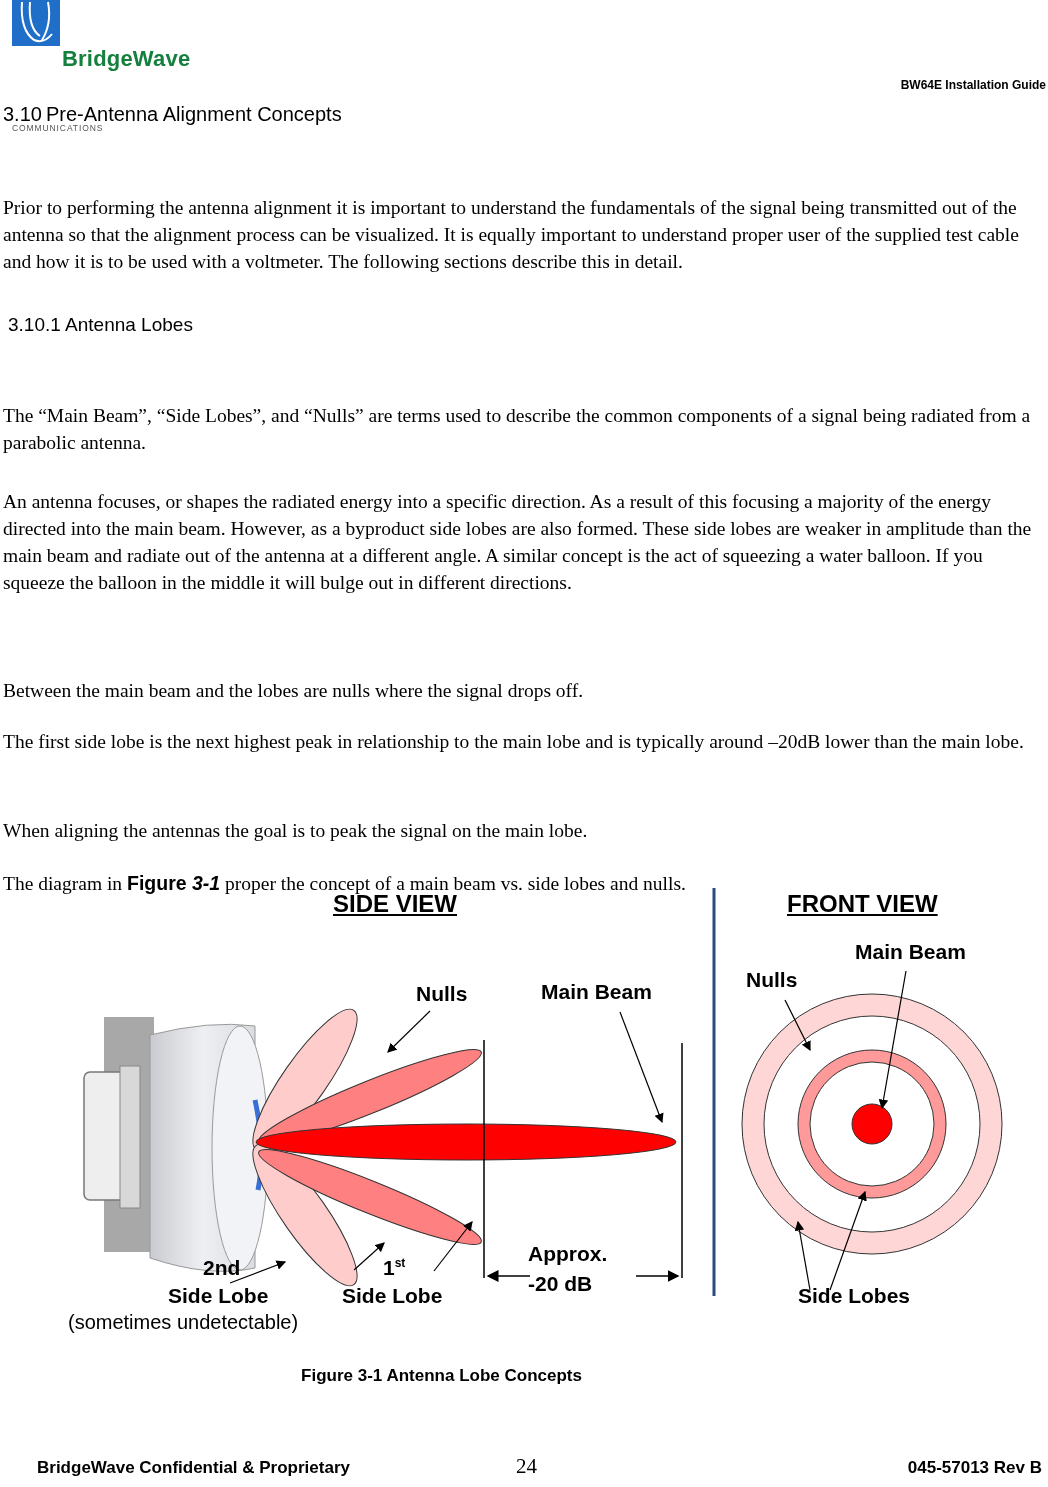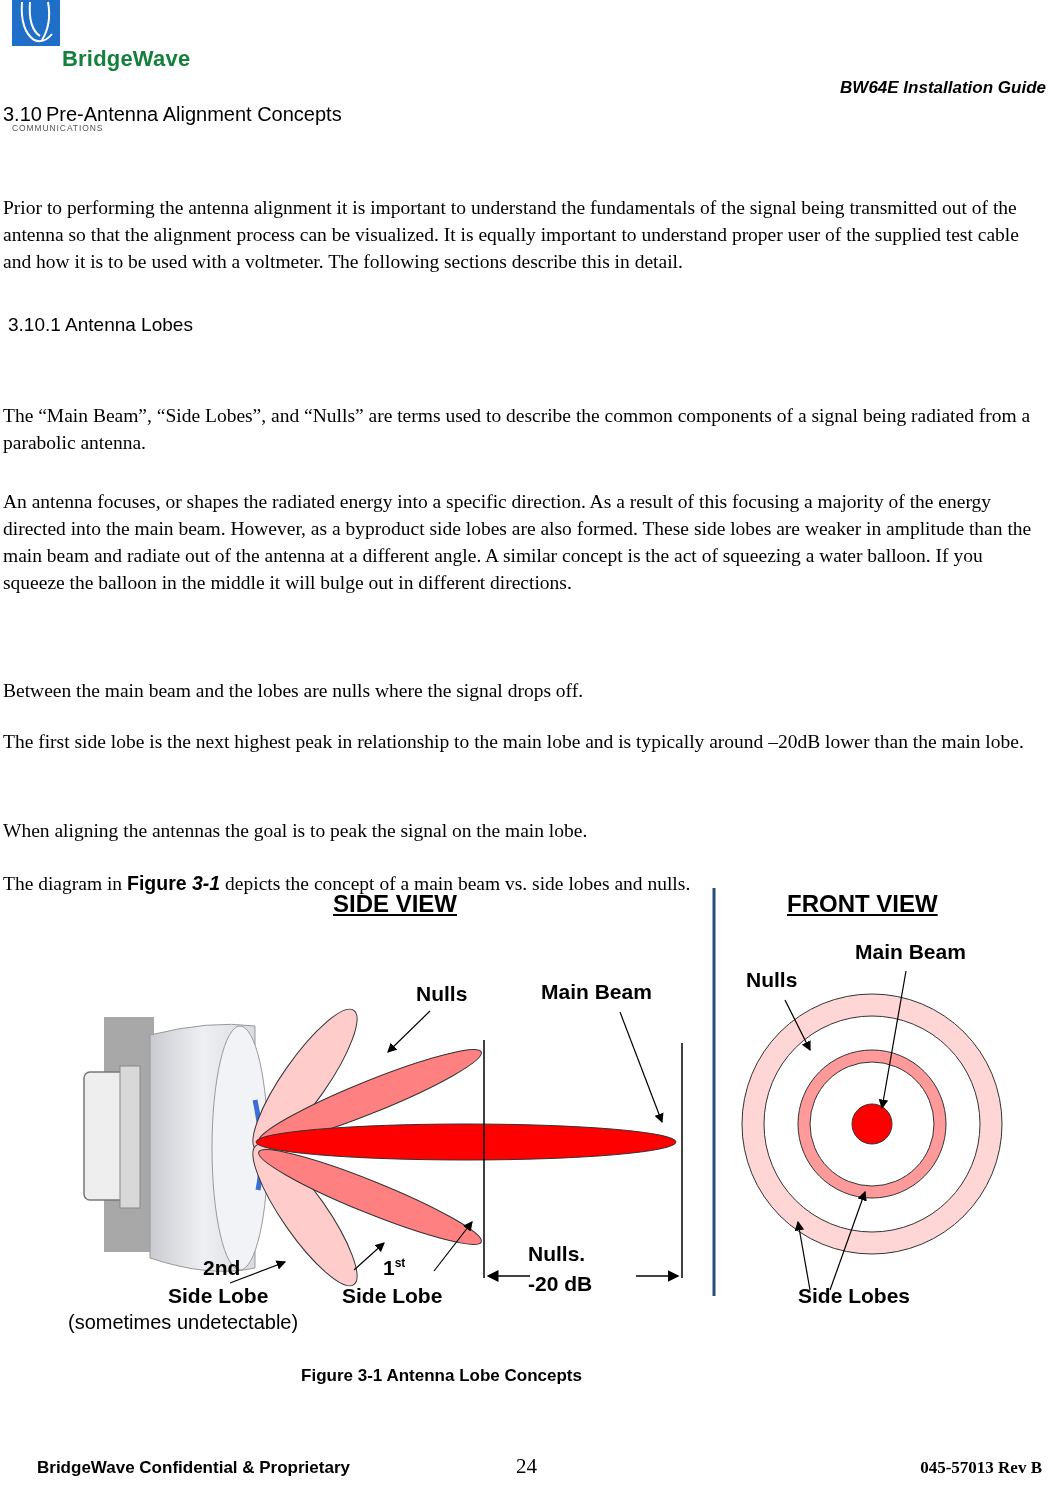--- a/index.html
+++ b/index.html
@@ -4,32 +4,32 @@
   <style>
     html, body { margin: 0; padding: 0; background: #ffffff; }
     body { width: 1048px; height: 1487px; position: relative; overflow: hidden; color: #000; }
     .serif { font-family: "Liberation Serif", "DejaVu Serif", serif; }
     .sans { font-family: "Liberation Sans", "DejaVu Sans", sans-serif; }
     .abs { position: absolute; }
 
     .logo-box { left: 12px; top: 0; width: 48px; height: 46px; background: #1f6fc9; }
     .logo-name { left: 62px; top: 46px; font-size: 22px; font-weight: bold; color: #15803d; letter-spacing: 0.2px; }
     .logo-sub { left: 12px; top: 75px; font-size: 8.5px; color: #555; letter-spacing: 0.9px; margin-top: 48px; }
-    .header-title { right: 2px; top: 78px; font-size: 17px; font-weight: bold; font-style: italic; }
+    .header-title { right: 2px; top: 78px; font-size: 12px; font-weight: bold; }
 
     .h2 { left: 3px; top: 103px; font-size: 20px; text-align: right; }
     .h3 { left: 8px; top: 314px; font-size: 19px; }
     .para { left: 3px; width: 1045px; font-size: 19.5px; line-height: 27px; margin-top: 36px; }
 
     .figure { left: 60px; top: 880px; width: 960px; height: 460px; }
     .caption { left: 0; width: 883px; top: 1366px; text-align: center; font-size: 17px; font-weight: bold; }
 
     .footer-left { left: 37px; top: 1458px; font-size: 17px; font-weight: bold; }
     .footer-page { left: 516px; top: 1454px; font-size: 21px; }
-    .footer-right { right: 6px; top: 1458px; font-size: 17px; font-weight: bold; font-family: Liberation Serif, serif; }
+    .footer-right { right: 6px; top: 1458px; font-size: 17px; font-weight: bold; }
   </style>
 </head>
 <body>
 
 <div class="abs logo-box">
   <svg width="48" height="46" viewBox="0 0 48 46">
     <path d="M10 2 Q8 30 22 40 Q32 44 40 34" stroke="#fff" stroke-width="2" fill="none"></path>
     <path d="M18 2 Q16 28 28 36" stroke="#fff" stroke-width="2" fill="none"></path>
     <path d="M36 2 Q40 24 30 40" stroke="#fff" stroke-width="2" fill="none"></path>
   </svg>
@@ -45,21 +45,21 @@
 <div class="abs para serif" style="top:158px">Prior to performing the antenna alignment it is important to understand the fundamentals of the signal being transmitted out of the antenna so that the alignment process can be visualized. It is equally important to understand proper user of the supplied test cable and how it is to be used with a voltmeter. The following sections describe this in detail.</div>
 
 <div class="abs h3 sans">3.10.1 Antenna Lobes</div>
 
 <div class="abs para serif" style="top:366px">The “Main Beam”, “Side Lobes”, and “Nulls” are terms used to describe the common components of a signal being radiated from a parabolic antenna.</div>
 <div class="abs para serif" style="top:452px">An antenna focuses, or shapes the radiated energy into a specific direction. As a result of this focusing a majority of the energy directed into the main beam. However, as a byproduct side lobes are also formed. These side lobes are weaker in amplitude than the main beam and radiate out of the antenna at a different angle. A similar concept is the act of squeezing a water balloon. If you squeeze the balloon in the middle it will bulge out in different directions.</div>
 <div class="abs para serif" style="top:641px">Between the main beam and the lobes are nulls where the signal drops off.</div>
 <div class="abs para serif" style="top:692px">The first side lobe is the next highest peak in relationship to the main lobe and is typically around –20dB lower than the main lobe.</div>
 <div class="abs para serif" style="top:781px">When aligning the antennas the goal is to peak the signal on the main lobe.</div>
 <div class="abs para serif" style="top:834px">
-  <span>The diagram in </span><b class="sans">Figure </b><b class="sans" style="font-style:italic">3-1</b><span> depicts the concept of a main beam vs. side lobes and nulls.</span>
+  <span>The diagram in </span><b class="sans">Figure </b><b class="sans" style="font-style:italic">3-1</b><span> proper the concept of a main beam vs. side lobes and nulls.</span>
 </div>
 
 <div class="abs figure">
   <svg width="960" height="460" viewBox="60 880 960 460" style="position:absolute;left:0;top:0">
     <defs>
       <marker id="ah" markerWidth="8" markerHeight="8" refX="7" refY="4" orient="auto">
         <path d="M0,0 L8,4 L0,8 z" fill="#000"></path>
       </marker>
       <linearGradient id="dish" x1="0" x2="1">
         <stop offset="0" stop-color="#c9cbd0"></stop>
@@ -111,21 +111,21 @@
   </svg>
 
   <div class="abs sans" style="left:273px;top:10px;font-size:24px;font-weight:bold;text-decoration:underline">SIDE VIEW</div>
   <div class="abs sans" style="left:356px;top:102px;font-size:21px;font-weight:bold">Nulls</div>
   <div class="abs sans" style="left:481px;top:100px;font-size:21px;font-weight:bold">Main Beam</div>
   <div class="abs sans" style="left:143px;top:376px;font-size:21px;font-weight:bold">2nd</div>
   <div class="abs sans" style="left:108px;top:404px;font-size:21px;font-weight:bold">Side Lobe</div>
   <div class="abs sans" style="left:8px;top:431px;font-size:20px">(sometimes undetectable)</div>
   <div class="abs sans" style="left:323px;top:376px;font-size:21px;font-weight:bold"><span>1</span><sup style="font-size:12px">st</sup></div>
   <div class="abs sans" style="left:282px;top:404px;font-size:21px;font-weight:bold">Side Lobe</div>
-  <div class="abs sans" style="left:468px;top:362px;font-size:21px;font-weight:bold">Nulls.</div>
+  <div class="abs sans" style="left:468px;top:362px;font-size:21px;font-weight:bold">Approx.</div>
   <div class="abs sans" style="left:468px;top:392px;font-size:21px;font-weight:bold">-20 dB</div>
 
   <div class="abs sans" style="left:727px;top:10px;font-size:24px;font-weight:bold;text-decoration:underline">FRONT VIEW</div>
   <div class="abs sans" style="left:795px;top:60px;font-size:21px;font-weight:bold">Main Beam</div>
   <div class="abs sans" style="left:686px;top:88px;font-size:21px;font-weight:bold">Nulls</div>
   <div class="abs sans" style="left:738px;top:404px;font-size:21px;font-weight:bold">Side Lobes</div>
 </div>
 
 <div class="abs caption sans">Figure 3-1 Antenna Lobe Concepts</div>
 

